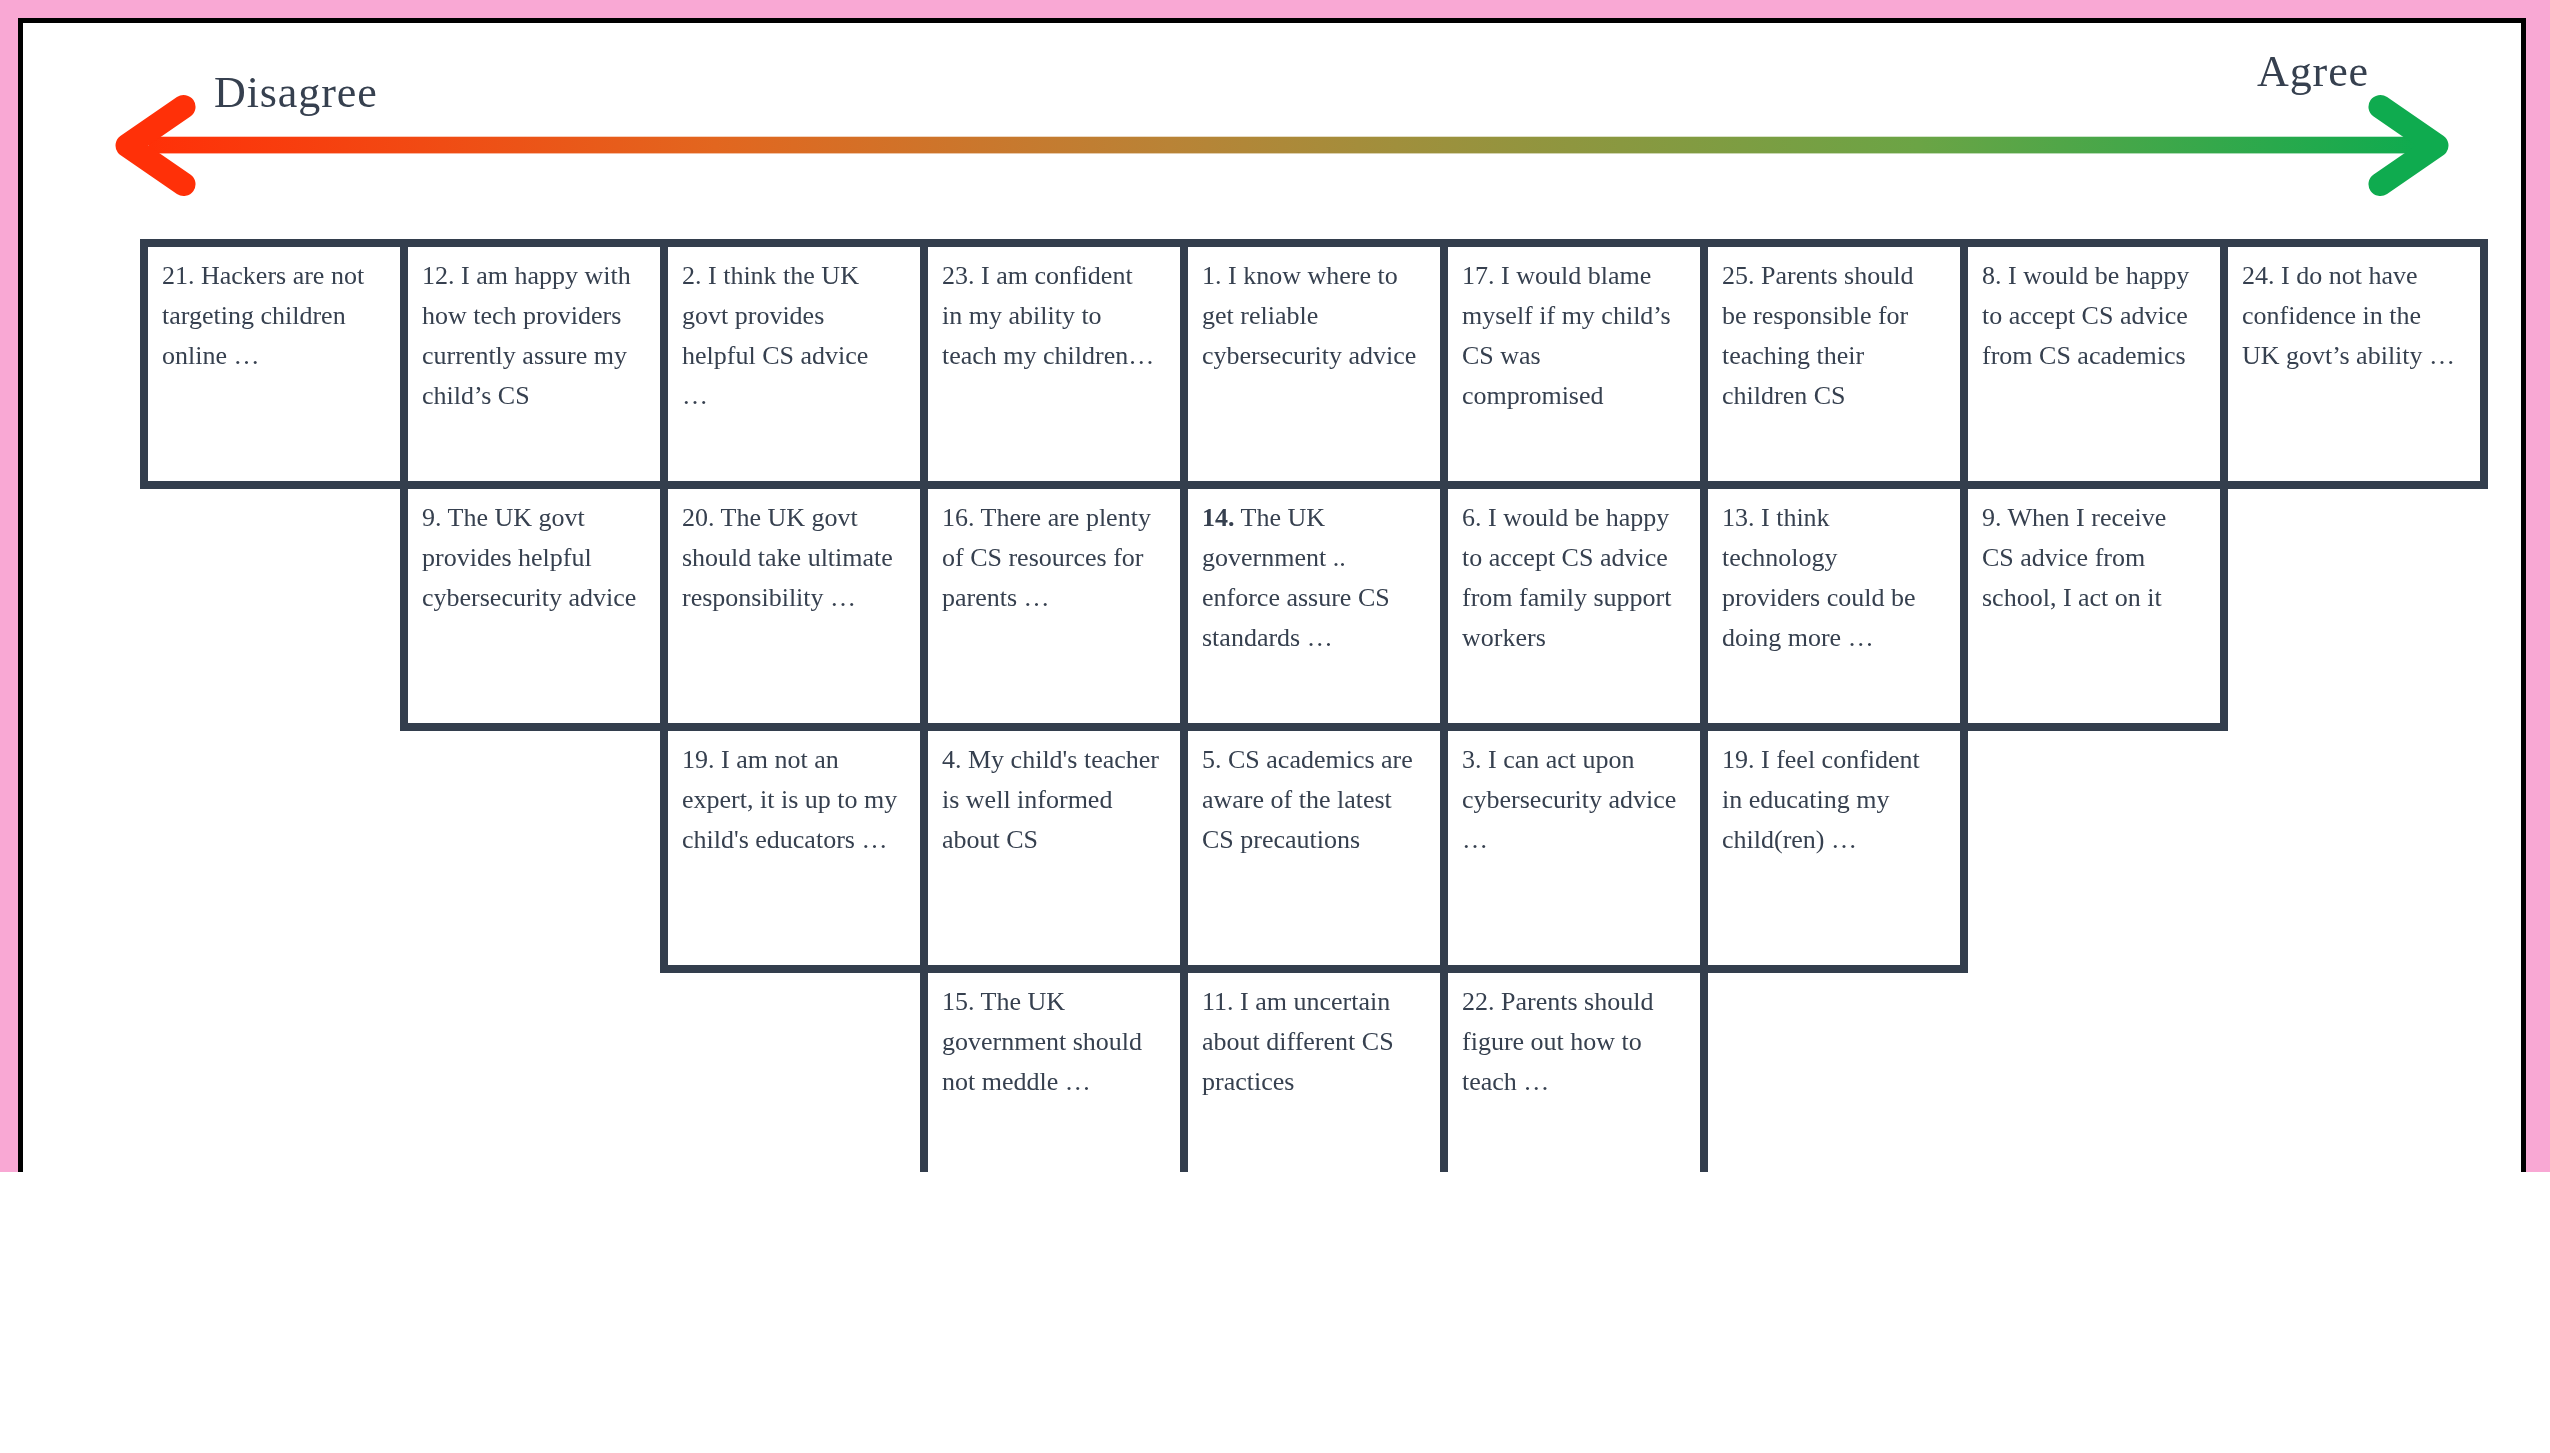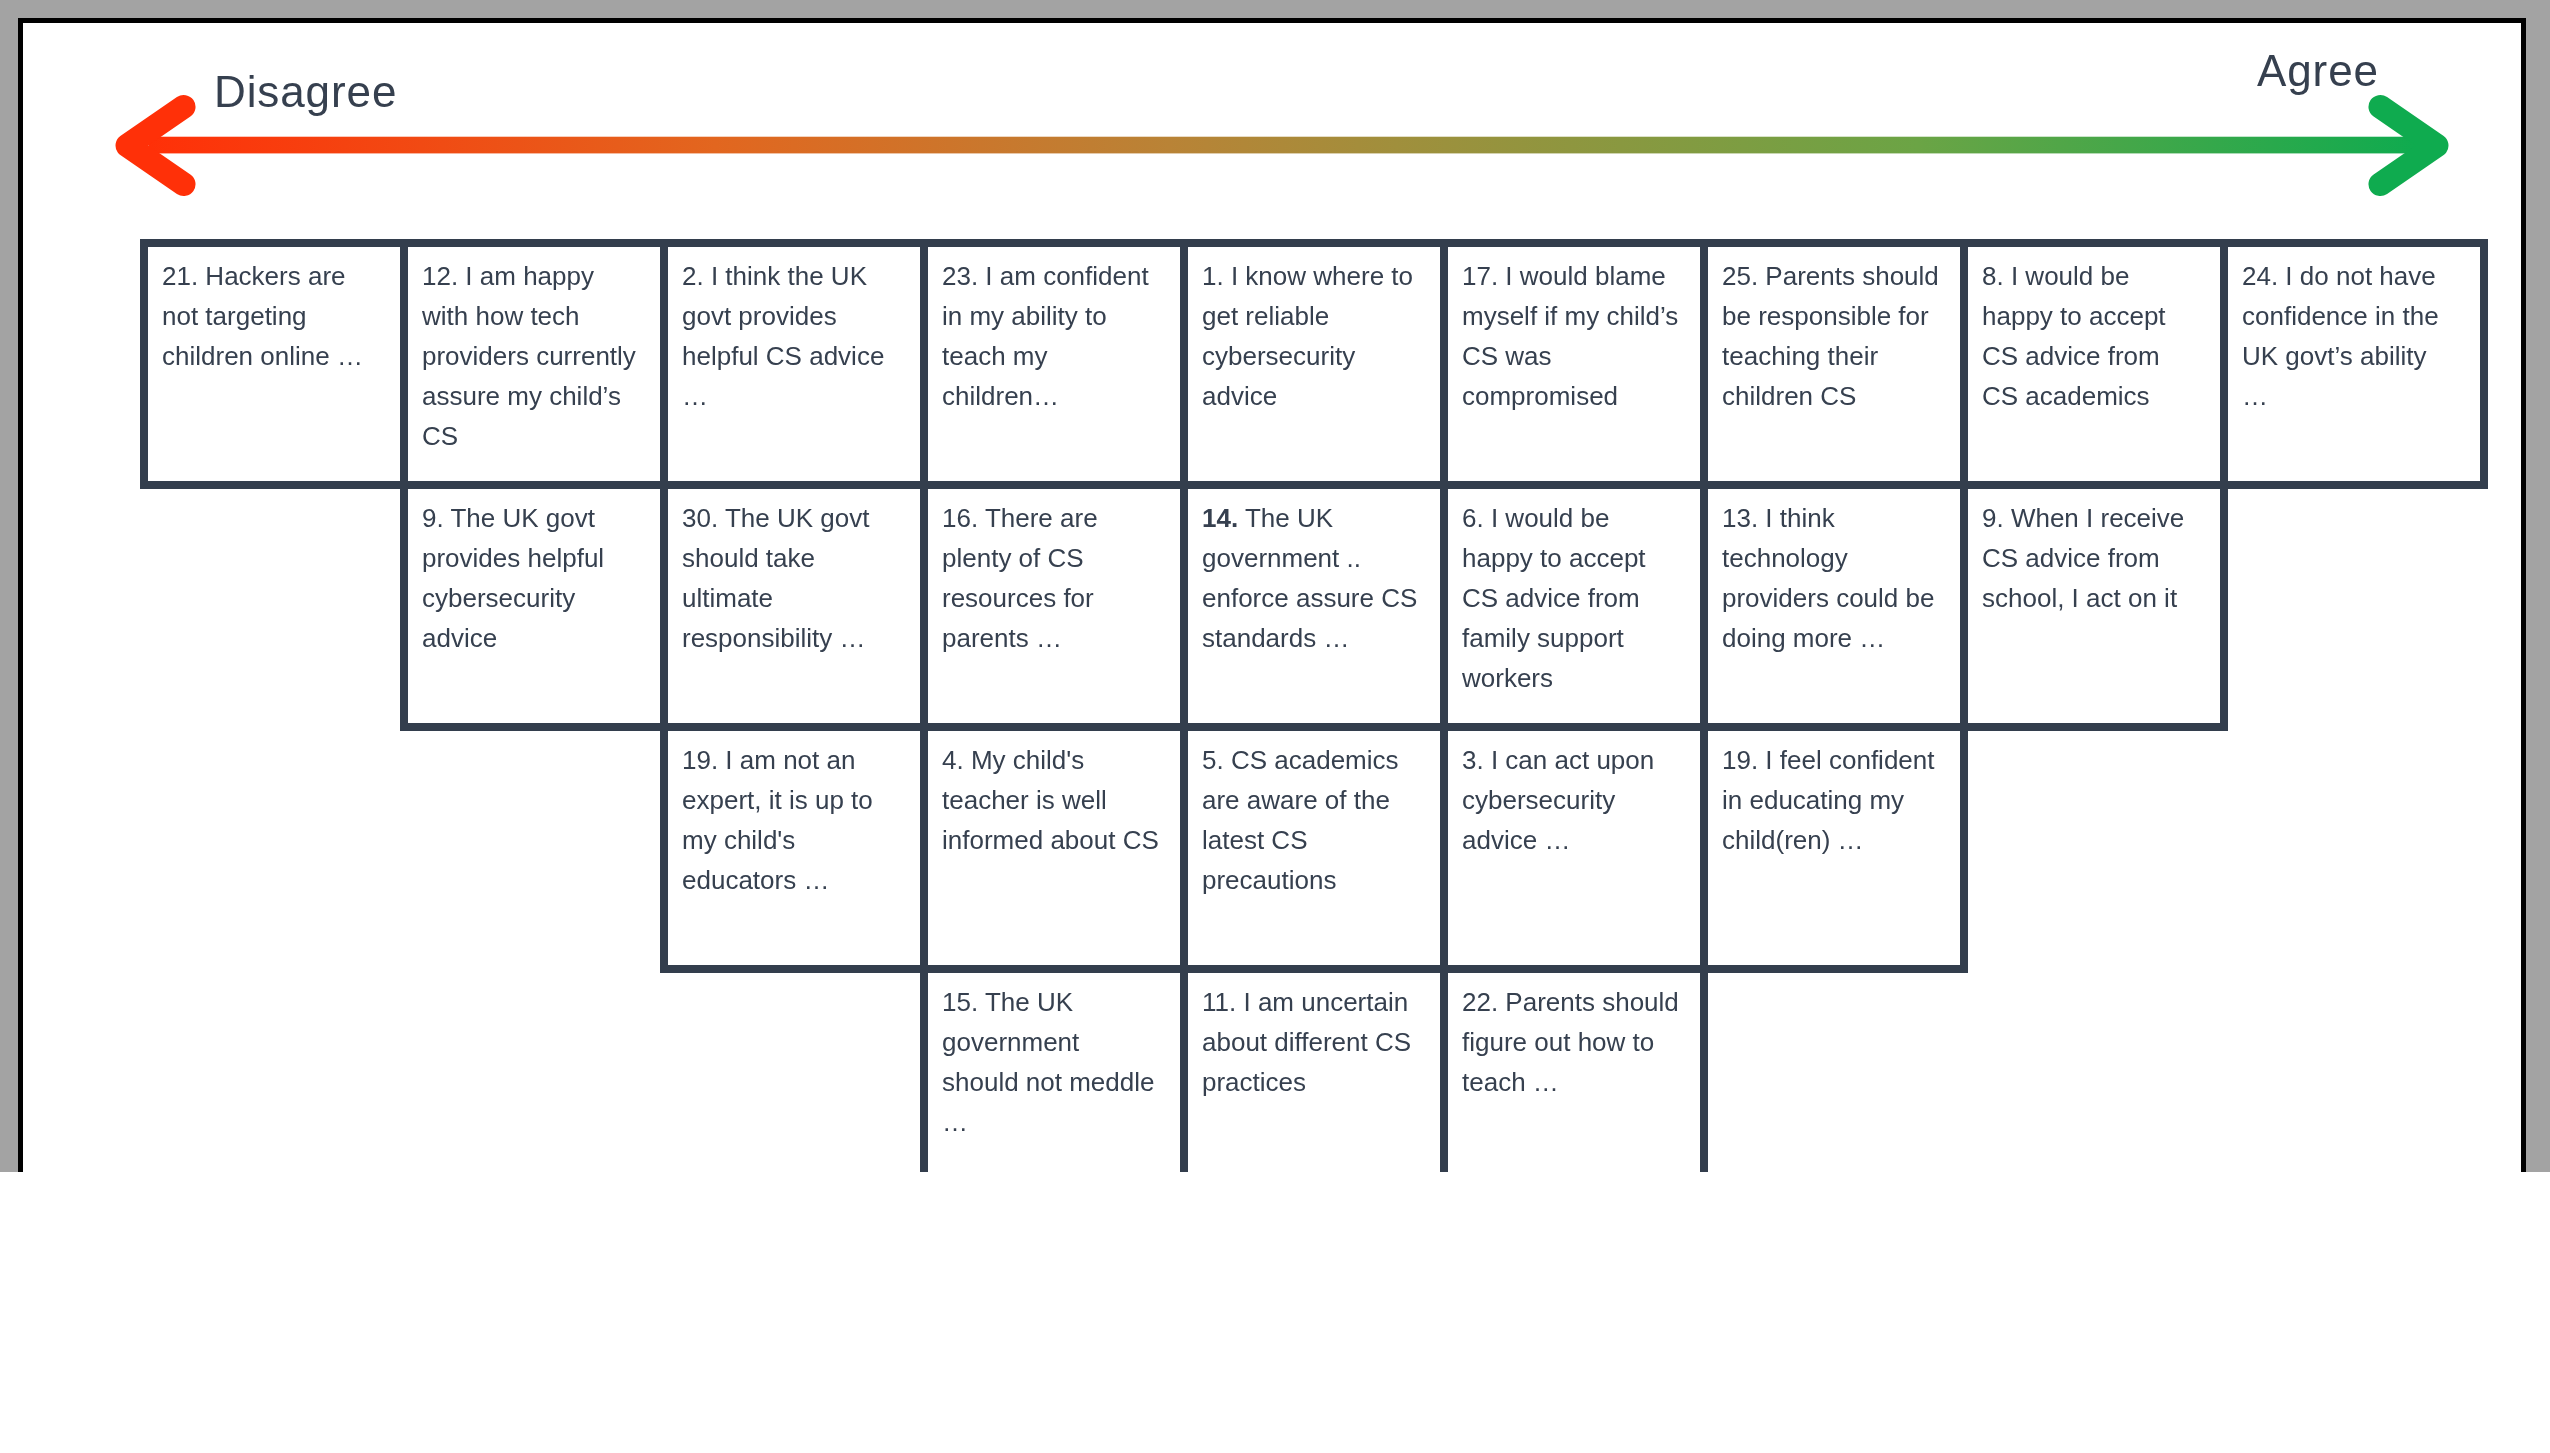--- a/index.html
+++ b/index.html
@@ -1,18 +1,18 @@
 <!DOCTYPE html>
 <html style="font-size:14px"><head>
 <meta charset="utf-8">
 <style>
   html,body{margin:0;padding:0;background:#ffffff;}
   .stage{
-    position:relative;width:2550px;height:1172px;background:#a3a3a3;
-    font-family:Liberation Sans, sans-serif;color:#36404F;overflow:hidden;
+    position:relative;width:2550px;height:1172px;background:#f9a8d4;
+    font-family:Liberation Serif, serif;color:#36404F;overflow:hidden;
   }
   .frame{
     position:absolute;left:17.6px;top:17.6px;width:2508px;height:1412px;
     border:5.3px solid #000000;box-sizing:border-box;background:#ffffff;
   }
   .axis-label{
     position:absolute;font-size:44px;color:#36404F;letter-spacing:0.9px;white-space:nowrap;
   }
   .axis-label.left{left:214px;top:67px;}
   .axis-label.right{left:2257px;top:46px;}
@@ -86,21 +86,21 @@
       <td class="box">
             <div class="celltext">24. I do not have confidence in the UK govt’s ability …</div>
           </td>
     </tr>
     <tr>
       <td class="empty"></td>
       <td class="box">
             <div class="celltext">9. The UK govt provides helpful cybersecurity advice</div>
           </td>
       <td class="box">
-            <div class="celltext">30. The UK govt should take ultimate responsibility …</div>
+            <div class="celltext">20. The UK govt should take ultimate responsibility …</div>
           </td>
       <td class="box">
             <div class="celltext">16. There are plenty of CS resources for parents …</div>
           </td>
       <td class="box">
             <div class="celltext"><span class="bnum">14.</span><span> The UK government .. enforce assure CS standards …</span></div>
           </td>
       <td class="box">
             <div class="celltext">6. I would be happy to accept CS advice from family support workers</div>
           </td>

